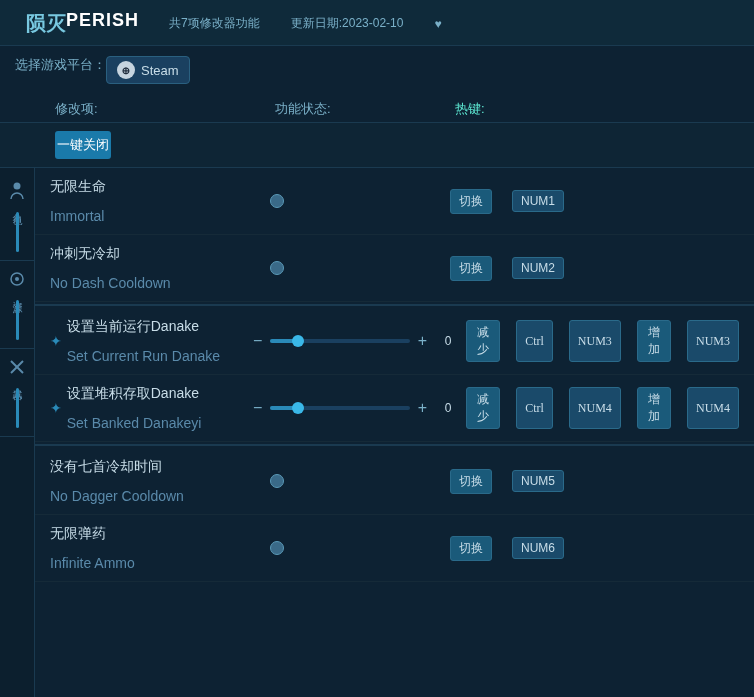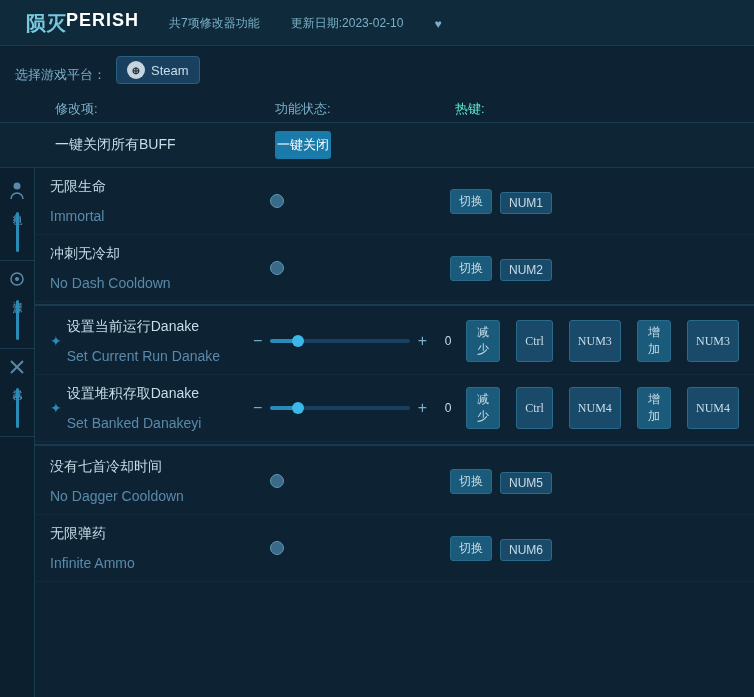--- a/index.html
+++ b/index.html
@@ -56,22 +56,21 @@
     }
     .heart-icon {
       color: #5a8aaa;
       font-size: 18px;
     }
 
     
     .platform-section {
       padding: 10px 15px;
       display: flex;
-      align-items: flex-end;
-      gap: 10px;
+      align-items: flex-start;
     }
     .platform-label {
       color: #7ab0c8;
       font-size: 13px;
     }
     .platform-btn {
       background: #1a4060;
       border: 1px solid #2a6080;
       border-radius: 4px;
       color: #c8dde8;
@@ -218,22 +217,22 @@
       width: 14px;
       height: 14px;
       border-radius: 50%;
       background: #3a6a88;
       border: 1px solid #5a9ab8;
     }
 
     .feature-hotkeys {
       flex: 1;
       display: flex;
-      gap: 8px;
-      align-items: flex-end;
+      gap: 20px;
+      align-items: center;
     }
 
     .key-btn {
       background: #1a4a6a;
       border: 1px solid #2a6a8a;
       border-radius: 3px;
       color: #c8dde8;
       padding: 3px 8px;
       font-size: 12px;
       cursor: pointer;
@@ -326,21 +325,20 @@
     </button>
   </div>
 
   <div class="table-header">
     <span class="col-modify">修改项:</span>
     <span class="col-status">功能状态:</span>
     <span class="col-hotkey">热键:</span>
   </div>
 
   <div class="buff-row">
-    <span class="buff-label">一键关闭所有BUFF</span>
     <button class="buff-btn">一键关闭</button>
   </div>
 
   <div class="content-area">
 
     <div class="sidebar">
 
       <div class="sidebar-section">
         <div class="sidebar-icon">
           <svg width="16" height="18" viewBox="0 0 16 18" fill="none">

